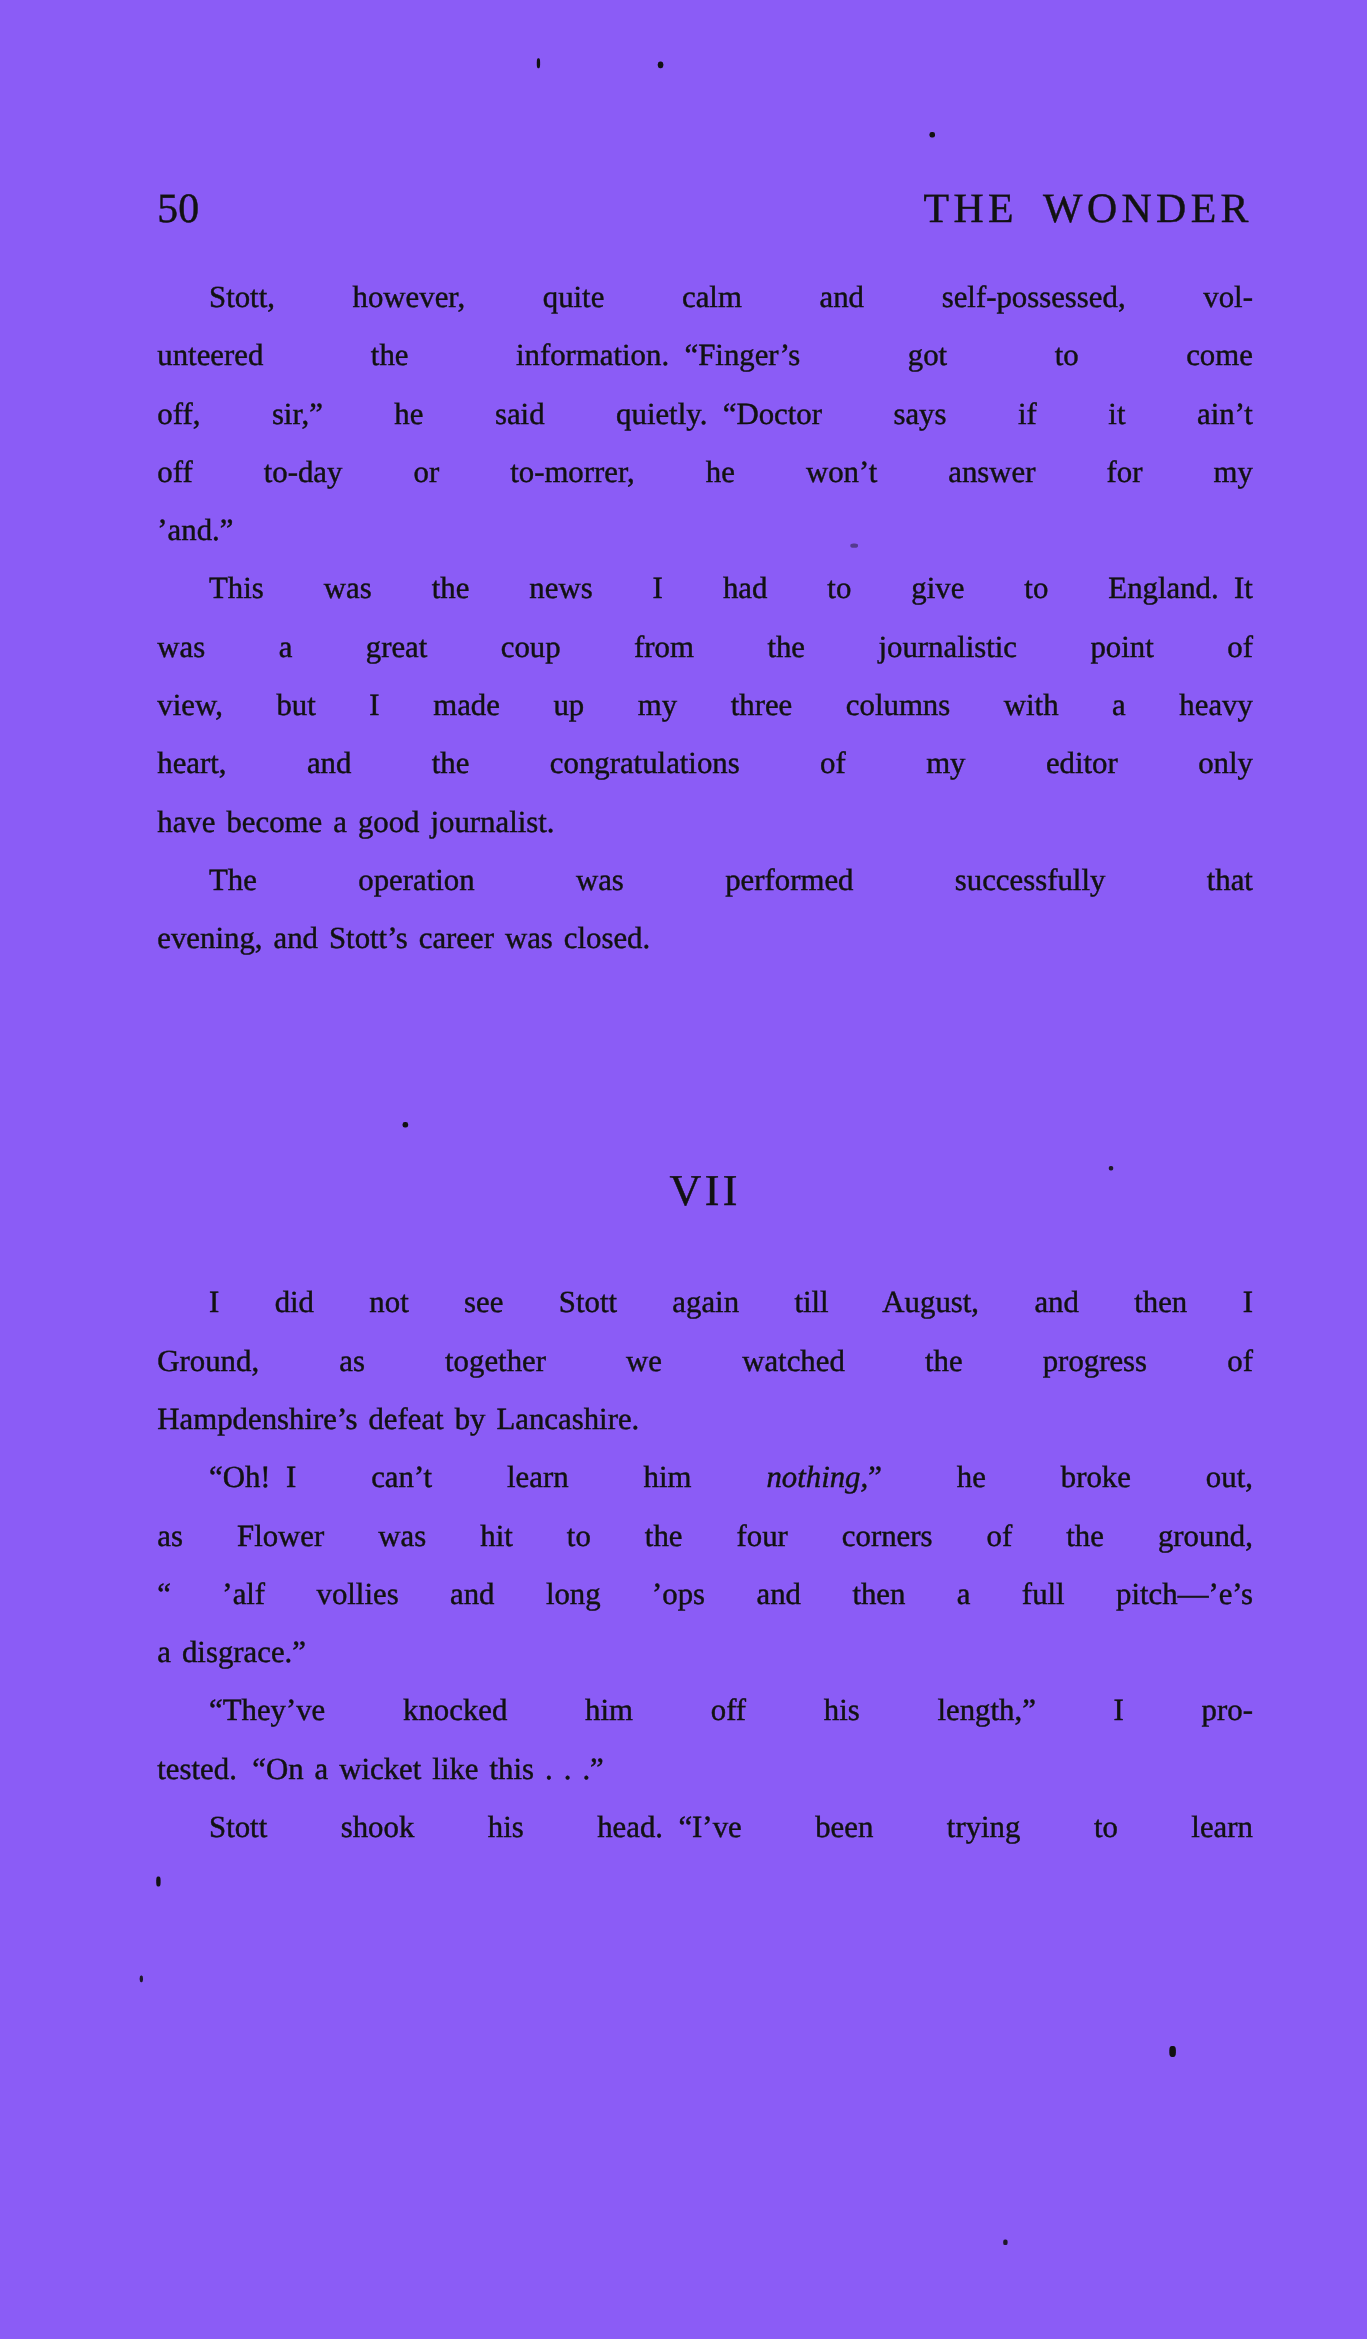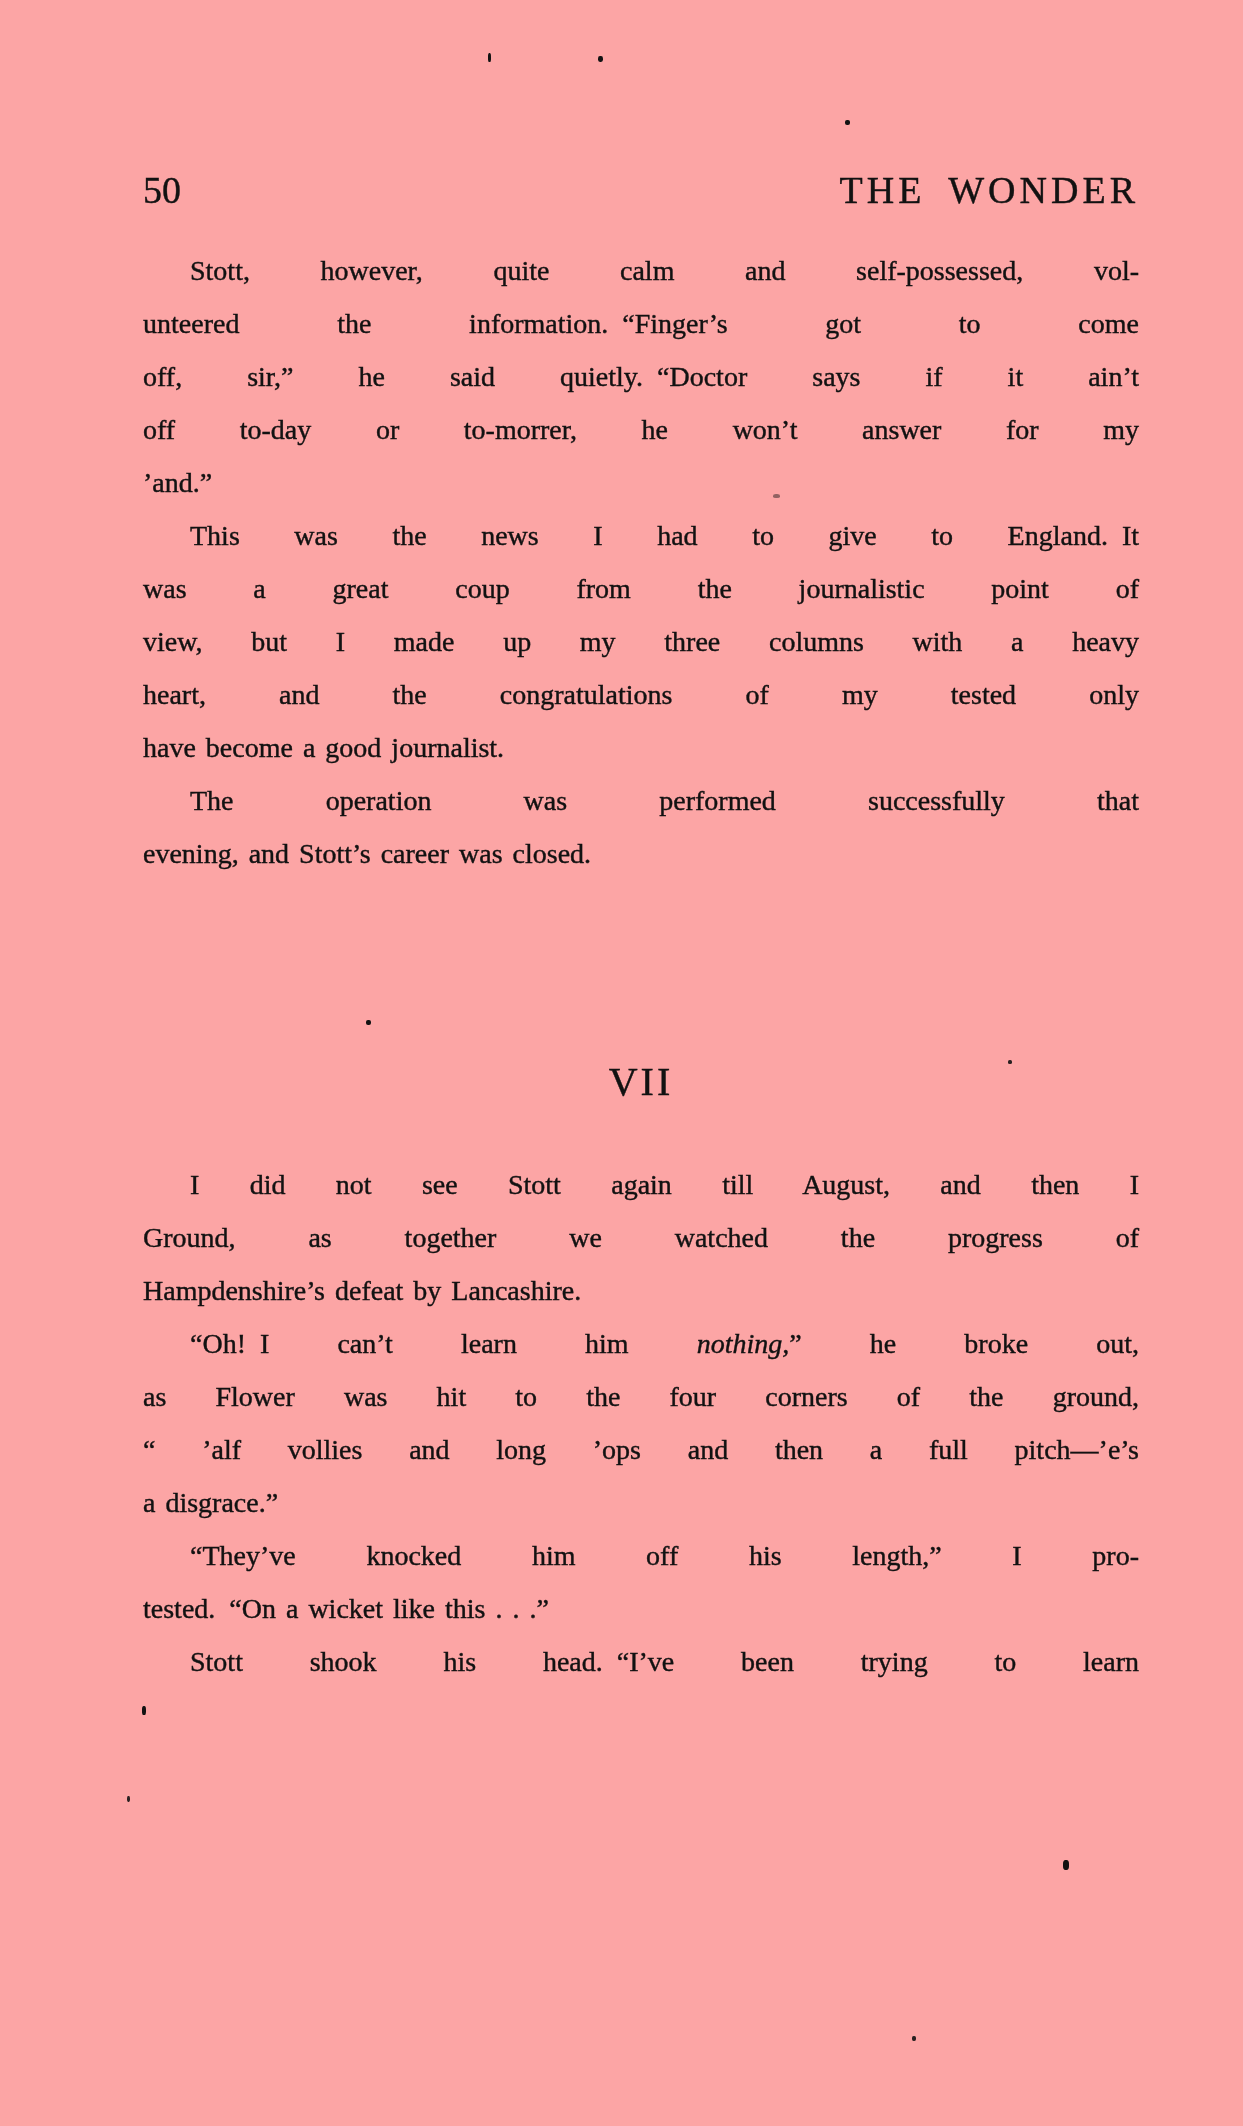--- a/index.html
+++ b/index.html
@@ -1,19 +1,19 @@
 <!DOCTYPE html>
 <html><head>
 <meta charset="utf-8">
 <style>
   html,body{margin:0;padding:0;background:#ffffff;}
   #page{
     position:relative;
     width:1243px;height:2126px;
-    background:#fca5a5;
+    background:#8b5cf6;
     overflow:hidden;
     font-family:"Liberation Serif","DejaVu Serif",serif;
     color:#121212;
     -webkit-text-stroke:0.4px #121212;
   }
   #header-row{
     position:absolute;left:143px;top:166px;width:996px;height:48px;
     font-size:38px;line-height:48px;
   }
   #page-number{position:absolute;left:0;top:0;}
@@ -48,21 +48,21 @@
         <div class="line justify indent"><span>Stott, however, quite calm and self-possessed, vol-</span></div>
         <div class="line justify"><span>unteered the information. “Finger’s got to come</span></div>
         <div class="line justify"><span>off, sir,” he said quietly. “Doctor says if it ain’t</span></div>
         <div class="line justify"><span>off to-day or to-morrer, he won’t answer for my</span></div>
         <div class="line"><span>’and.”</span></div>
       </div>
       <div>
         <div class="line justify indent"><span>This was the news I had to give to England. It</span></div>
         <div class="line justify"><span>was a great coup from the journalistic point of</span></div>
         <div class="line justify"><span>view, but I made up my three columns with a heavy</span></div>
-        <div class="line justify"><span>heart, and the congratulations of my tested only</span></div>
+        <div class="line justify"><span>heart, and the congratulations of my editor only</span></div>
         <div class="line"><span>have become a good journalist.</span></div>
       </div>
       <div>
         <div class="line justify indent"><span>The operation was performed successfully that</span></div>
         <div class="line"><span>evening, and Stott’s career was closed.</span></div>
       </div>
     </div>
 
   <div id="section-heading">VII</div>
 

